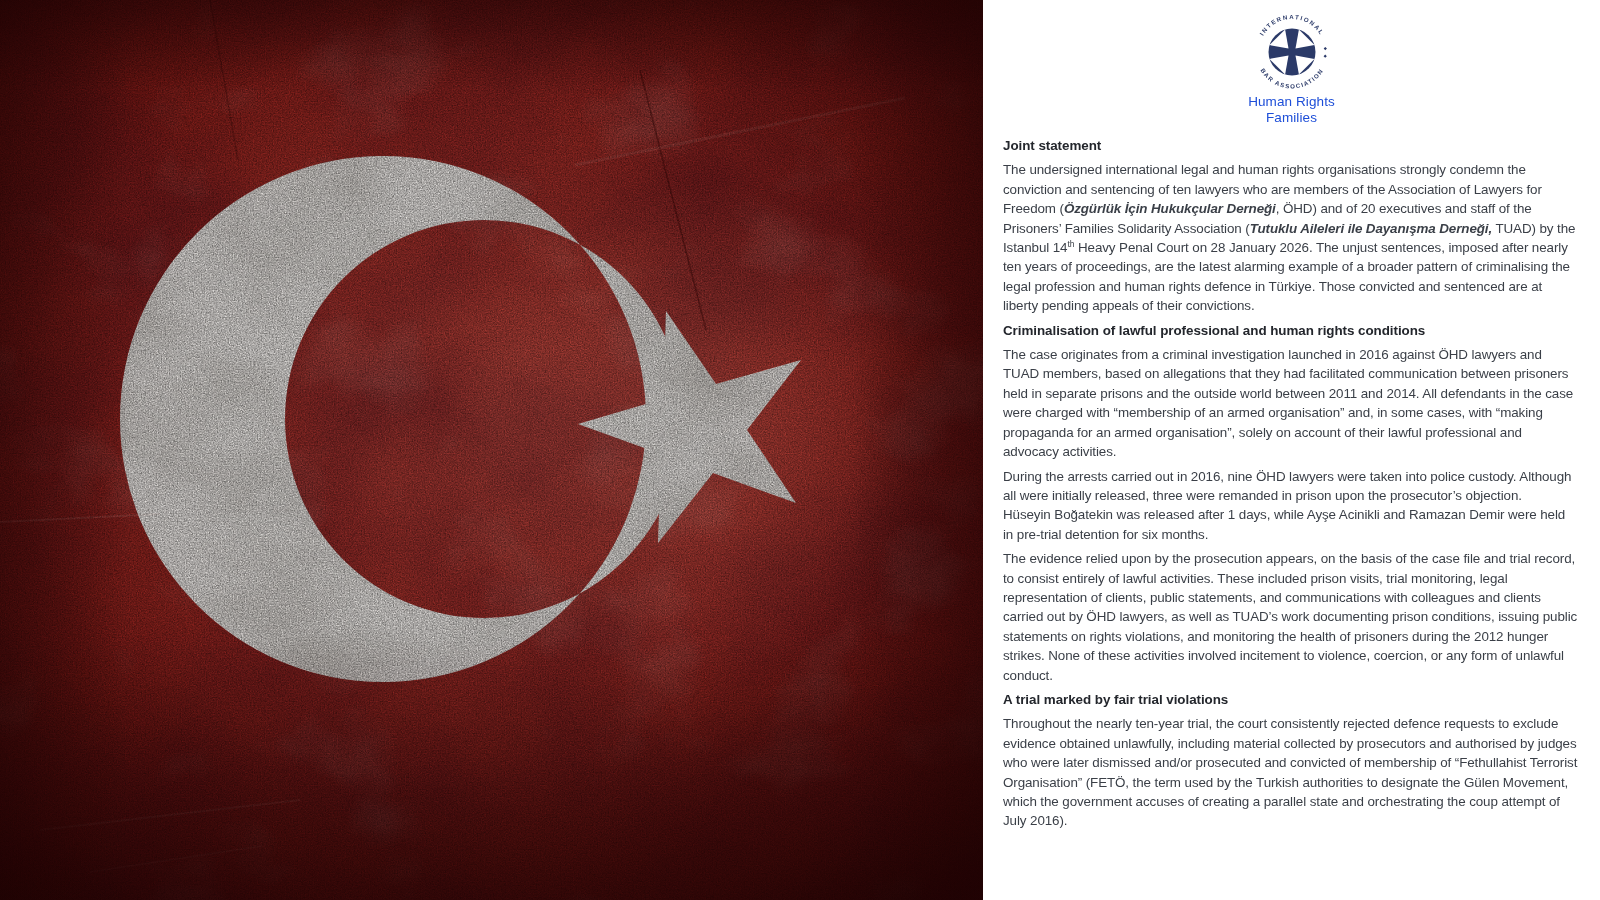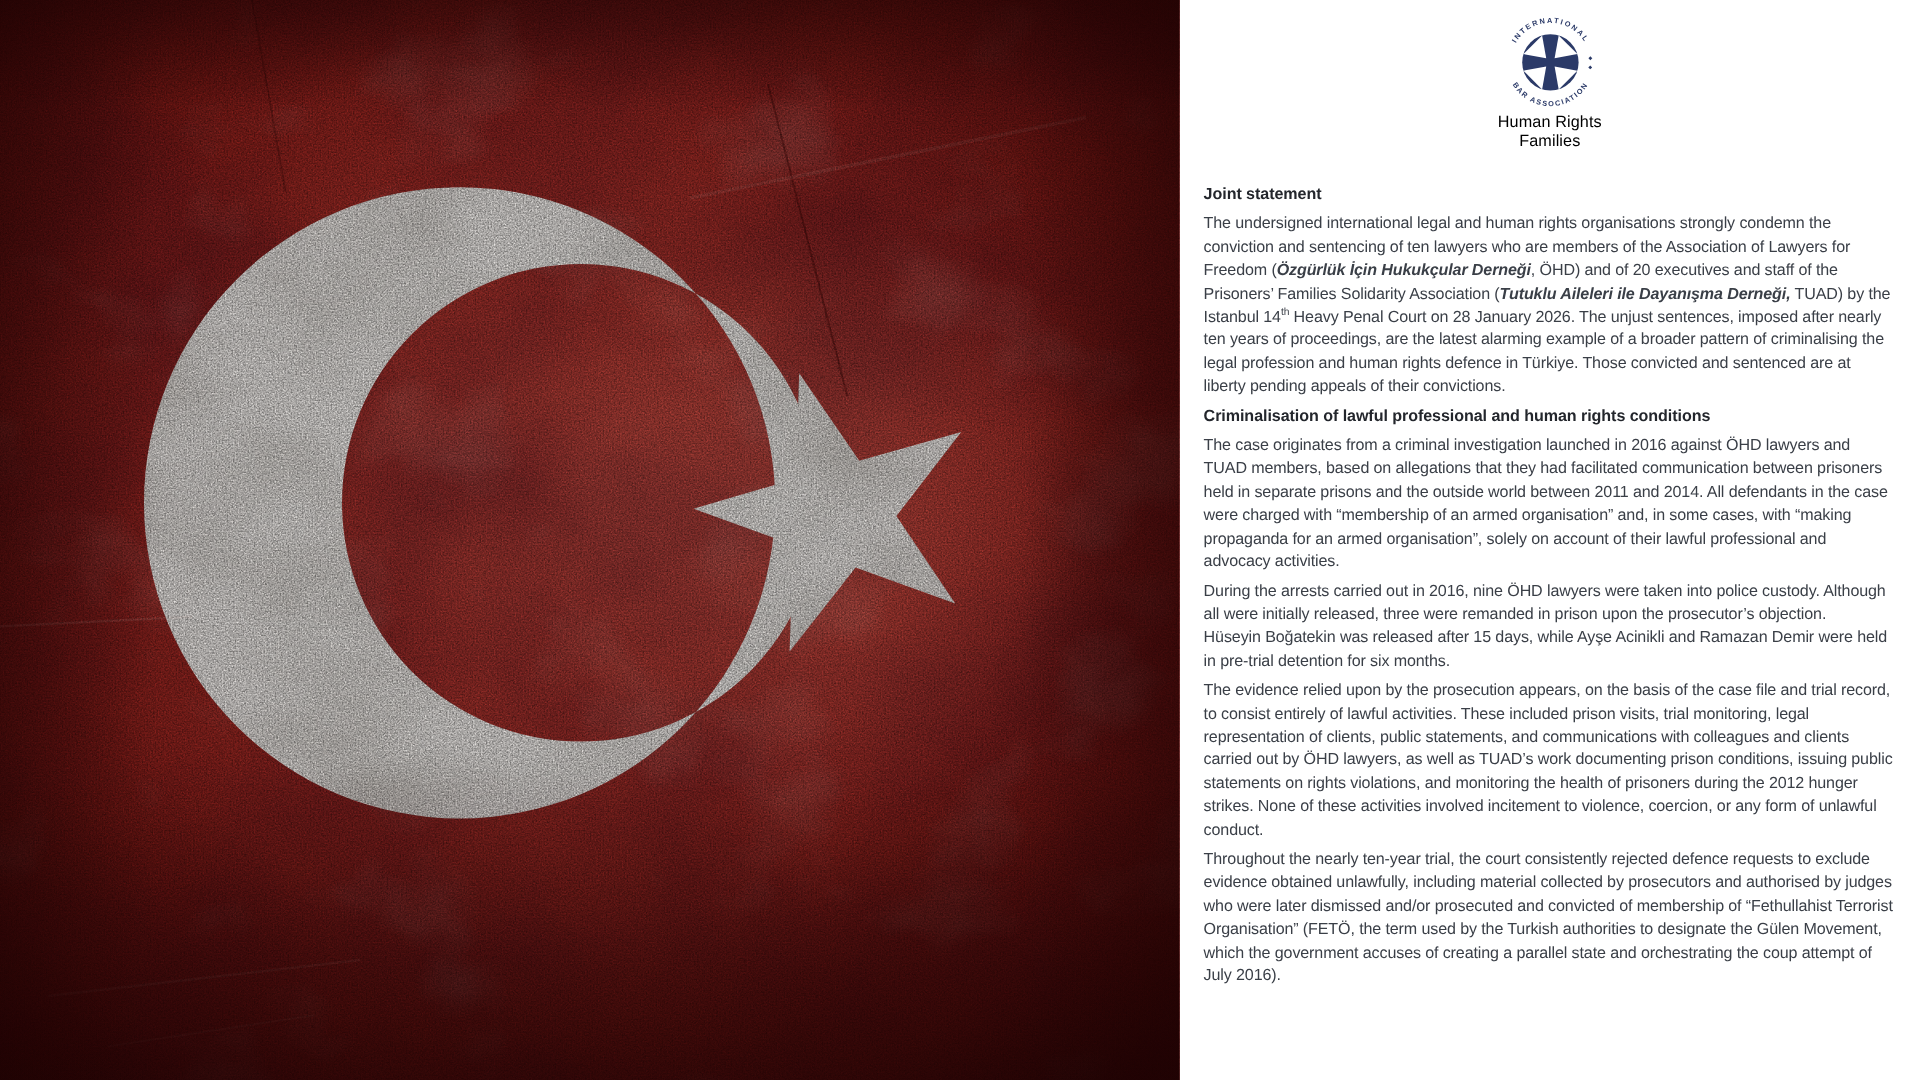--- a/index.html
+++ b/index.html
@@ -10,24 +10,24 @@
   
   .flag-panel{position:relative;flex:0 0 983px;width:983px;height:900px;background:#8c1b18;}
   .flag-panel svg{display:block;width:100%;height:100%;}
   
   .doc-panel{
     flex:1;background:#ffffff;height:900px;box-sizing:border-box;
     display:flex;flex-direction:column;align-items:center;padding-top:10px;
   }
   .logo-block{display:flex;flex-direction:column;align-items:center;}
   .logo-name{
-    color:#000000;font-size:13.5px;line-height:16px;font-weight:400;
+    color:#1d4ed8;font-size:13.5px;line-height:16px;font-weight:400;
     text-align:center;letter-spacing:0.1px;
   }
-  .doc-text{align-self:stretch;margin-top:26px;padding:0 22px 0 20px;}
+  .doc-text{align-self:stretch;margin-top:10px;padding:0 22px 0 20px;}
   p.blk{
     margin:0 0 5px 0;font-size:13.4px;line-height:19.4px;
     letter-spacing:-0.1px;color:#3a3f47;text-align:left;
   }
   p.heading{font-weight:700;color:#23262c;letter-spacing:-0.05px;}
   p.blk sup{font-size:0.64em;line-height:0;}
   .it{font-style:italic;font-weight:bold;}
 </style>
 </head>
 <body>
@@ -151,17 +151,18 @@
     </svg>
     <div class="logo-name">Human Rights</div>
     <div class="logo-name">Families</div>
   </div>
 
   <div class="doc-text">
       <p class="blk heading"><span>Joint statement</span></p>
       <p class="blk para"><span>The undersigned international legal and human rights organisations strongly condemn the conviction and sentencing of ten lawyers who are members of the Association of Lawyers for Freedom (</span><span class="it">Özgürlük İçin Hukukçular Derneği</span><span>, ÖHD) and of 20 executives and staff of the Prisoners’ Families Solidarity Association (</span><span class="it">Tutuklu Aileleri ile Dayanışma Derneği,</span><span> TUAD) by the Istanbul 14</span><sup>th</sup><span> Heavy Penal Court on 28 January 2026. The unjust sentences, imposed after nearly ten years of proceedings, are the latest alarming example of a broader pattern of criminalising the legal profession and human rights defence in Türkiye. Those convicted and sentenced are at liberty pending appeals of their convictions.</span></p>
       <p class="blk heading"><span>Criminalisation of lawful professional and human rights conditions</span></p>
       <p class="blk para"><span>The case originates from a criminal investigation launched in 2016 against ÖHD lawyers and TUAD members, based on allegations that they had facilitated communication between prisoners held in separate prisons and the outside world between 2011 and 2014. All defendants in the case were charged with “membership of an armed organisation” and, in some cases, with “making propaganda for an armed organisation”, solely on account of their lawful professional and advocacy activities.</span></p>
-      <p class="blk para"><span>During the arrests carried out in 2016, nine ÖHD lawyers were taken into police custody. Although all were initially released, three were remanded in prison upon the prosecutor’s objection.</span><br><span>Hüseyin Boğatekin was released after 15 days, while Ayşe Acinikli and Ramazan Demir were held in pre-trial detention for six months.</span></p>
+      <p class="blk para"><span>During the arrests carried out in 2016, nine ÖHD lawyers were taken into police custody. Although all were initially released, three were remanded in prison upon the prosecutor’s objection.</span><br><span>Hüseyin Boğatekin was released after 1 days, while Ayşe Acinikli and Ramazan Demir were held in pre-trial detention for six months.</span></p>
       <p class="blk para"><span>The evidence relied upon by the prosecution appears, on the basis of the case file and trial record, to consist entirely of lawful activities. These included prison visits, trial monitoring, legal representation of clients, public statements, and communications with colleagues and clients carried out by ÖHD lawyers, as well as TUAD’s work documenting prison conditions, issuing public statements on rights violations, and monitoring the health of prisoners during the 2012 hunger strikes. None of these activities involved incitement to violence, coercion, or any form of unlawful conduct.</span></p>
+      <p class="blk heading"><span>A trial marked by fair trial violations</span></p>
       <p class="blk para"><span>Throughout the nearly ten-year trial, the court consistently rejected defence requests to exclude evidence obtained unlawfully, including material collected by prosecutors and authorised by judges who were later dismissed and/or prosecuted and convicted of membership of “Fethullahist Terrorist Organisation” (FETÖ, the term used by the Turkish authorities to designate the Gülen Movement, which the government accuses of creating a parallel state and orchestrating the coup attempt of July 2016).</span></p>
     </div>
 </div>
 
 </body></html>

